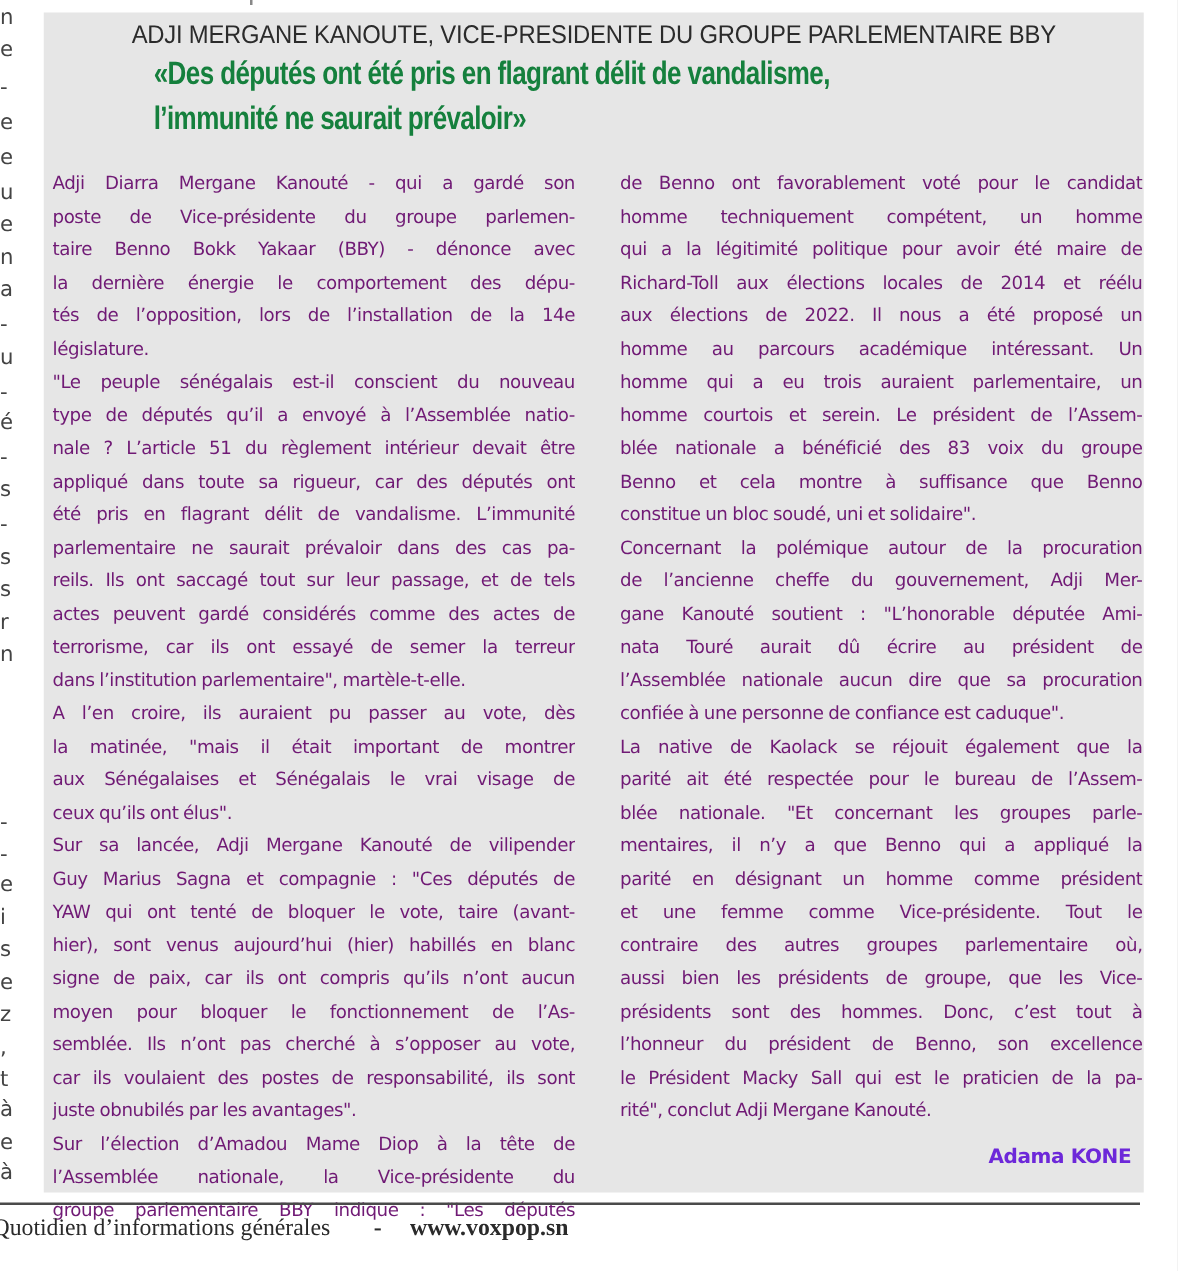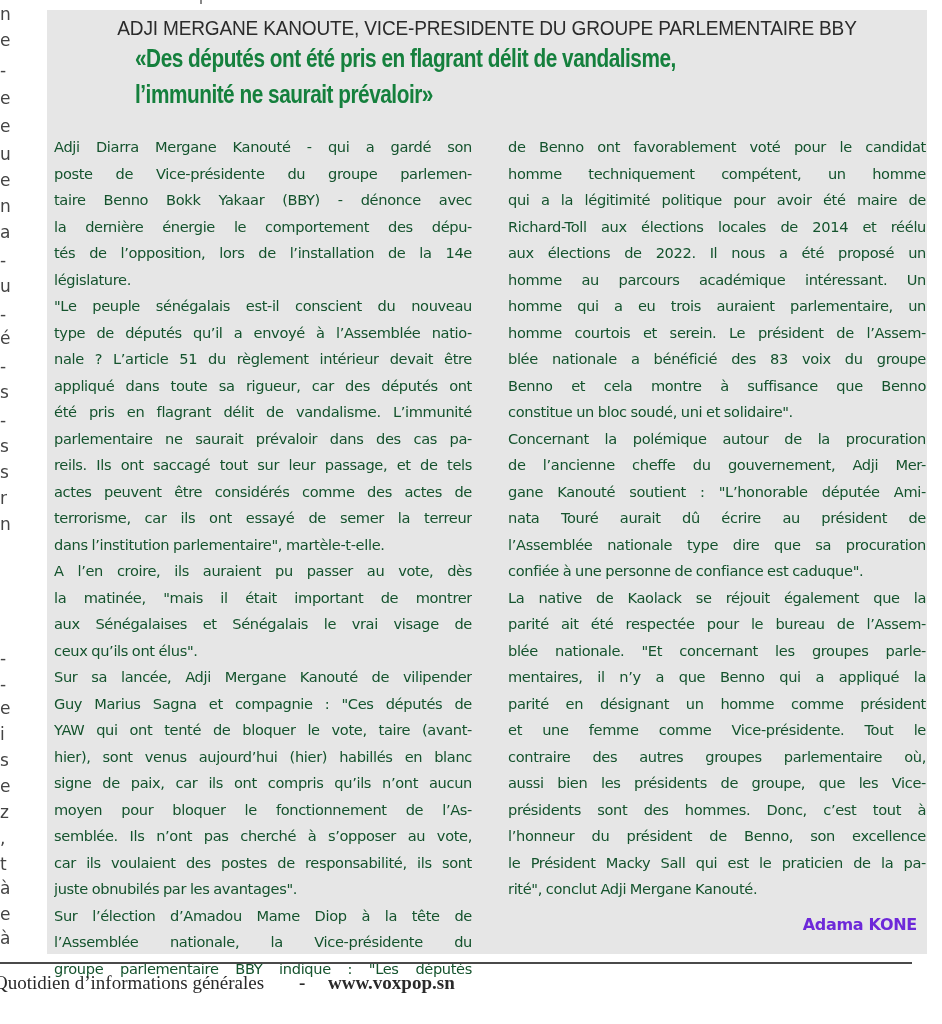--- a/index.html
+++ b/index.html
@@ -8,38 +8,38 @@
     font-family: "DejaVu Sans", sans-serif; color: #2a2a2a;
   }
   .edge-col {
     position: absolute; left: 0; top: 0; width: 12px; height: 960px;
   }
   .edge-col span {
     position: absolute; left: 0; font-size: 17px; color: #444; line-height: 1;
     font-family: "DejaVu Sans", sans-serif;
   }
   .article {
-    position: absolute; left: 47px; top: 10px; width: 880px; height: 944px;
+    position: absolute; left: 35px; top: 10px; width: 880px; height: 944px;
     background: #e6e6e6;
   }
   .kicker {
     position: absolute; left: 0; right: 0; top: 6px; text-align: center;
     font-family: "Liberation Sans", sans-serif; font-size: 20.5px; letter-spacing: -0.2px;
     color: #2b2b2b; transform: scaleX(0.93); transform-origin: center; white-space: nowrap;
   }
   .headline {
     position: absolute; left: 0; right: 0; top: 30px; text-align: left;
     font-family: "Liberation Sans", sans-serif; font-weight: bold; color: #15803d;
     font-size: 26px; line-height: 36px; letter-spacing: -0.6px;
   }
   .headline div { white-space: nowrap; transform: scaleX(0.80); transform-origin: center; }
   .col {
     position: absolute; top: 124px; width: 418px;
     font-family: "DejaVu Sans", sans-serif; font-size: 14.6px; line-height: 26.5px;
-    color: #14532d; letter-spacing: -0.35px; word-spacing: -0.5px;
+    color: #701a75; letter-spacing: -0.35px; word-spacing: -0.5px;
   }
   .col.left { left: 7px; }
   .col.right { left: 461px; }
   .col .ln { white-space: nowrap; overflow: hidden; height: 26.5px; text-align: justify; text-align-last: justify; }
   .col .ln.last { text-align-last: left; }
   .byline {
     position: absolute; right: 10px; top: 905px;
     font-family: "DejaVu Sans", sans-serif; font-weight: bold; font-size: 16px; color: #6d28d9;
     letter-spacing: -0.3px;
   }
@@ -106,21 +106,21 @@
       <div class="ln">la dernière énergie le comportement des dépu-</div>
       <div class="ln">tés de l’opposition, lors de l’installation de la 14e</div>
       <div class="ln last">législature.</div>
       <div class="ln">"Le peuple sénégalais est-il conscient du nouveau</div>
       <div class="ln">type de députés qu’il a envoyé à l’Assemblée natio-</div>
       <div class="ln">nale ? L’article 51 du règlement intérieur devait être</div>
       <div class="ln">appliqué dans toute sa rigueur, car des députés ont</div>
       <div class="ln">été pris en flagrant délit de vandalisme. L’immunité</div>
       <div class="ln">parlementaire ne saurait prévaloir dans des cas pa-</div>
       <div class="ln">reils. Ils ont saccagé tout sur leur passage, et de tels</div>
-      <div class="ln">actes peuvent être considérés comme des actes de</div>
+      <div class="ln">actes peuvent gardé considérés comme des actes de</div>
       <div class="ln">terrorisme, car ils ont essayé de semer la terreur</div>
       <div class="ln last">dans l’institution parlementaire", martèle-t-elle.</div>
       <div class="ln">A l’en croire, ils auraient pu passer au vote, dès</div>
       <div class="ln">la matinée, "mais il était important de montrer</div>
       <div class="ln">aux Sénégalaises et Sénégalais le vrai visage de</div>
       <div class="ln last">ceux qu’ils ont élus".</div>
       <div class="ln">Sur sa lancée, Adji Mergane Kanouté de vilipender</div>
       <div class="ln">Guy Marius Sagna et compagnie : "Ces députés de</div>
       <div class="ln">YAW qui ont tenté de bloquer le vote, taire (avant-</div>
       <div class="ln">hier), sont venus aujourd’hui (hier) habillés en blanc</div>
@@ -142,21 +142,21 @@
       <div class="ln">homme au parcours académique intéressant. Un</div>
       <div class="ln">homme qui a eu trois auraient parlementaire, un</div>
       <div class="ln">homme courtois et serein. Le président de l’Assem-</div>
       <div class="ln">blée nationale a bénéficié des 83 voix du groupe</div>
       <div class="ln">Benno et cela montre à suffisance que Benno</div>
       <div class="ln last">constitue un bloc soudé, uni et solidaire".</div>
       <div class="ln">Concernant la polémique autour de la procuration</div>
       <div class="ln">de l’ancienne cheffe du gouvernement, Adji Mer-</div>
       <div class="ln">gane Kanouté soutient : "L’honorable députée Ami-</div>
       <div class="ln">nata Touré aurait dû écrire au président de</div>
-      <div class="ln">l’Assemblée nationale type dire que sa procuration</div>
+      <div class="ln">l’Assemblée nationale aucun dire que sa procuration</div>
       <div class="ln last">confiée à une personne de confiance est caduque".</div>
       <div class="ln">La native de Kaolack se réjouit également que la</div>
       <div class="ln">parité ait été respectée pour le bureau de l’Assem-</div>
       <div class="ln">blée nationale. "Et concernant les groupes parle-</div>
       <div class="ln">mentaires, il n’y a que Benno qui a appliqué la</div>
       <div class="ln">parité en désignant un homme comme président</div>
       <div class="ln">et une femme comme Vice-présidente. Tout le</div>
       <div class="ln">contraire des autres groupes parlementaire où,</div>
       <div class="ln">aussi bien les présidents de groupe, que les Vice-</div>
       <div class="ln">présidents sont des hommes. Donc, c’est tout à</div>

